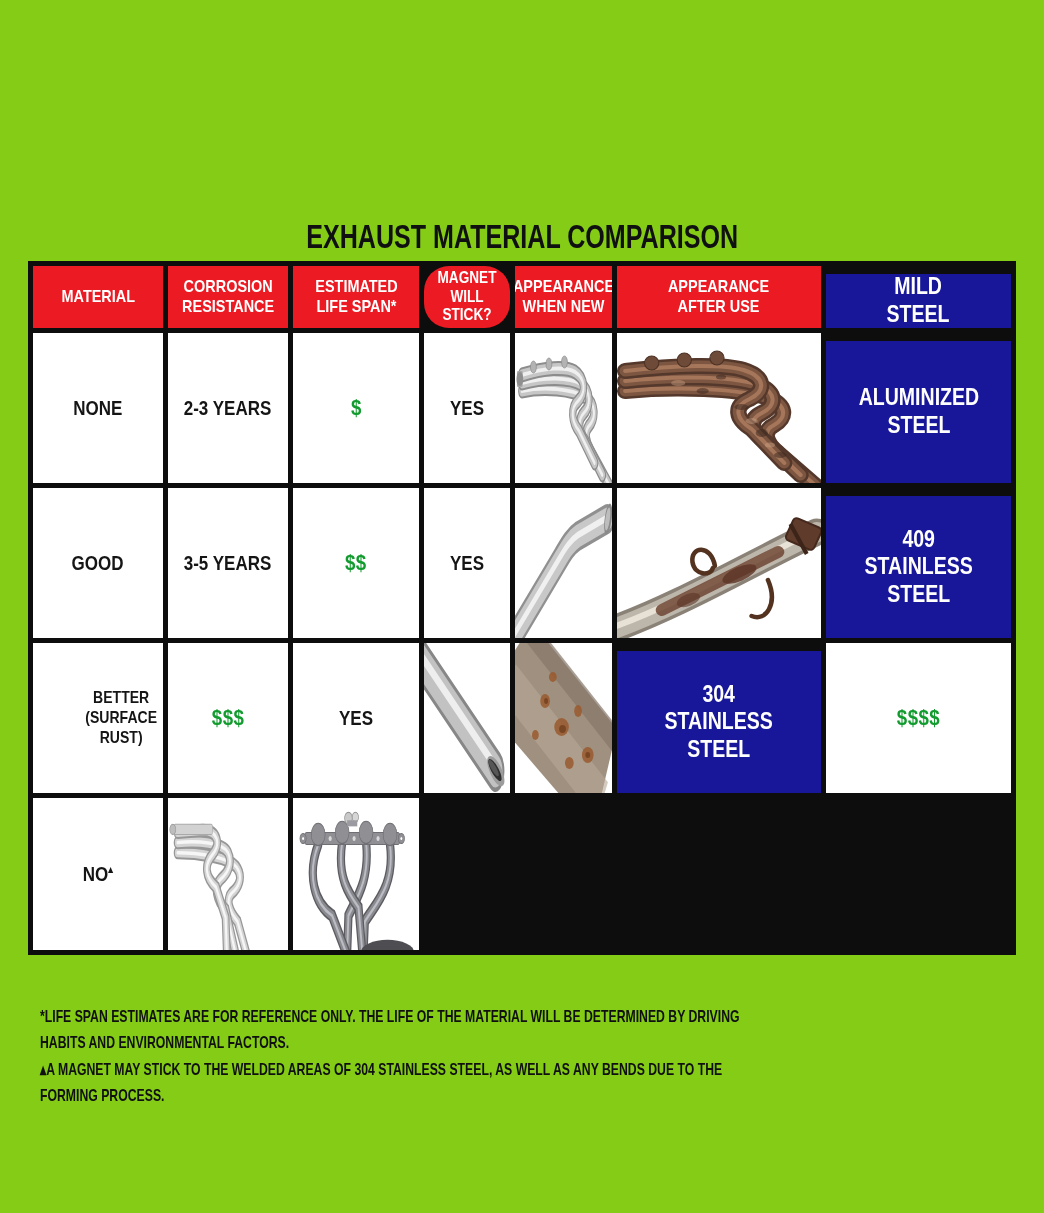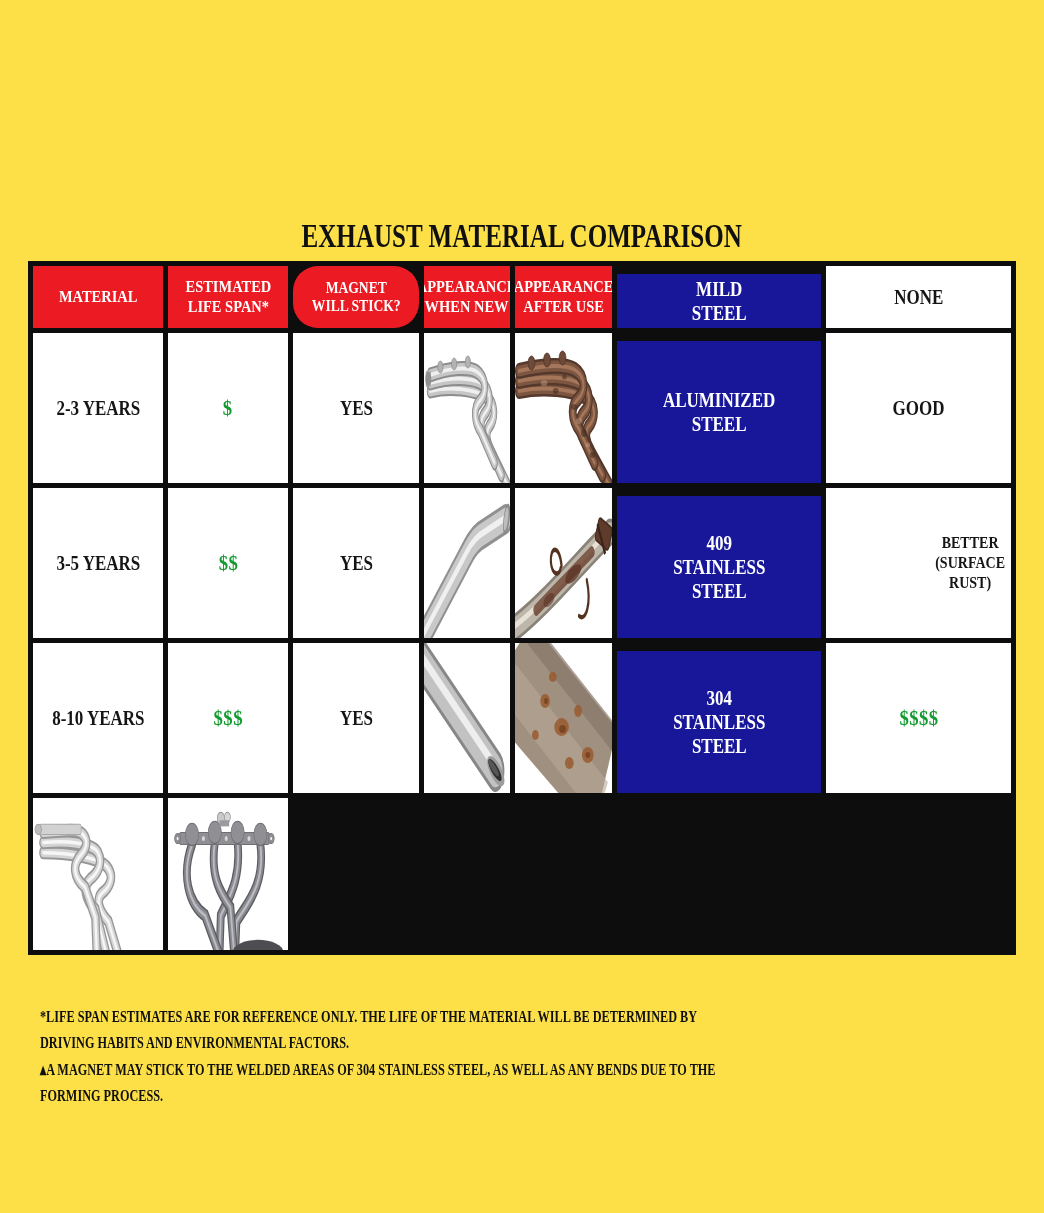--- a/index.html
+++ b/index.html
@@ -1,30 +1,30 @@
 <!DOCTYPE html>
 <html><head>
 <meta charset="utf-8">
 <style>
   html,body{margin:0;padding:0;background:#ffffff;}
-  .page{position:relative;width:1044px;height:1213px;background:#fde047;overflow:hidden;
-        font-family:Liberation Serif, serif;font-weight:bold;}
+  .page{position:relative;width:1044px;height:1213px;background:#84cc16;overflow:hidden;
+        font-family:Liberation Sans, sans-serif;font-weight:bold;}
   .cn{display:inline-block;transform:scaleX(.85);transform-origin:center;white-space:pre-line;}
   .title{position:absolute;top:218px;left:0;width:1044px;text-align:center;
          font-size:33px;color:#101010;letter-spacing:0;}
   .title .cn{transform:scaleX(.76);}
   .grid{position:absolute;left:28px;top:261px;width:988px;height:694px;box-sizing:border-box;
         background:#0d0d0d;display:grid;padding:5px;gap:5px;
         grid-template-columns:130px 120px 126px 86px 97px 204px 185px;
         grid-template-rows:62px 150px 150px 150px 152px;}
   .cell{background:#ffffff;display:flex;align-items:center;justify-content:center;
         text-align:center;overflow:hidden;}
   .hcell{background:#ec1b23;color:#ffffff;font-size:17px;line-height:1.15;}
   .hcell.tight{font-size:16px;border-radius:25px;}
-  .mcell{background:#181799;color:#ffffff;font-size:20px;line-height:1.2;margin-top:8px;}
+  .mcell{background:#181799;color:#ffffff;font-size:23px;line-height:1.2;margin-top:8px;}
   .tcell{color:#151515;font-size:20px;line-height:1.2;}
   .ccell{color:#129b2e;font-size:22px;letter-spacing:.5px;}
   .small{font-size:16.5px;justify-content:flex-end;}
   .photo{padding:0;}
   .photo svg{display:block;width:100%;height:100%;}
   sup{font-size:.55em;vertical-align:super;}
   .notes{position:absolute;left:40px;top:1004px;width:990px;color:#101010;
          font-size:17px;line-height:1.55;}
   .notes .cn{transform:scaleX(.72);transform-origin:left center;display:block;white-space:normal;}
 </style>
@@ -36,20 +36,24 @@
   <div class="title">
     <span class="cn">EXHAUST MATERIAL COMPARISON</span>
   </div>
 
   <div class="grid">
 
     <div class="cell hcell">
         <span class="cn">MATERIAL</span>
       </div>
     <div class="cell hcell">
+        <span class="cn">CORROSION
+RESISTANCE</span>
+      </div>
+    <div class="cell hcell">
         <span class="cn">ESTIMATED
 LIFE SPAN*</span>
       </div>
     <div class="cell hcell tight">
         <span class="cn">MAGNET
 WILL STICK?</span>
       </div>
     <div class="cell hcell">
         <span class="cn">APPEARANCE
 WHEN NEW</span>
@@ -172,23 +176,20 @@
 
     <div class="cell mcell">
         <span class="cn">409
 STAINLESS
 STEEL</span>
       </div>
     <div class="cell tcell small">
         <span class="cn">BETTER
 (SURFACE
 RUST)</span>
-      </div>
-    <div class="cell tcell">
-        <span class="cn">8-10 YEARS</span>
       </div>
     <div class="cell ccell">
         <span class="cn">$$$</span>
       </div>
     <div class="cell tcell">
         <span class="cn"><span>YES</span><sup></sup></span>
       </div>
     <div class="cell photo" aria-label="new straight polished stainless pipe">
       <svg viewBox="0 0 200 150" preserveAspectRatio="none">
         <g fill="none" stroke-linecap="round">
@@ -223,20 +224,23 @@
       </svg>
     </div>
 
     <div class="cell mcell">
         <span class="cn">304
 STAINLESS
 STEEL</span>
       </div>
     <div class="cell ccell">
         <span class="cn">$$$$</span>
+      </div>
+    <div class="cell tcell">
+        <span class="cn"><span>NO</span><sup>▴</sup></span>
       </div>
     <div class="cell photo" aria-label="new shiny 304 stainless headers">
       <svg viewBox="0 0 200 150" preserveAspectRatio="none">
         <g fill="none" stroke-linecap="round">
           <path d="M16 54 C48 54 100 58 114 68 C126 78 118 88 106 94 C96 100 102 112 116 122 L130 152" stroke="#979797" stroke-width="13"></path>
           <path d="M16 54 C48 54 100 58 114 68 C126 78 118 88 106 94 C96 100 102 112 116 122 L130 152" stroke="#d4d4d4" stroke-width="9"></path>
           <path d="M16 54 C48 54 100 58 114 68 C126 78 118 88 106 94 C96 100 102 112 116 122 L130 152" stroke="#f6f6f6" stroke-width="3.5"></path>
           <path d="M16 44 C50 42 92 44 100 54 C108 64 100 74 88 80 C76 87 80 100 96 110 L112 152" stroke="#979797" stroke-width="13"></path>
           <path d="M16 44 C50 42 92 44 100 54 C108 64 100 74 88 80 C76 87 80 100 96 110 L112 152" stroke="#d4d4d4" stroke-width="9"></path>
           <path d="M16 44 C50 42 92 44 100 54 C108 64 100 74 88 80 C76 87 80 100 96 110 L112 152" stroke="#f6f6f6" stroke-width="3.5"></path>

